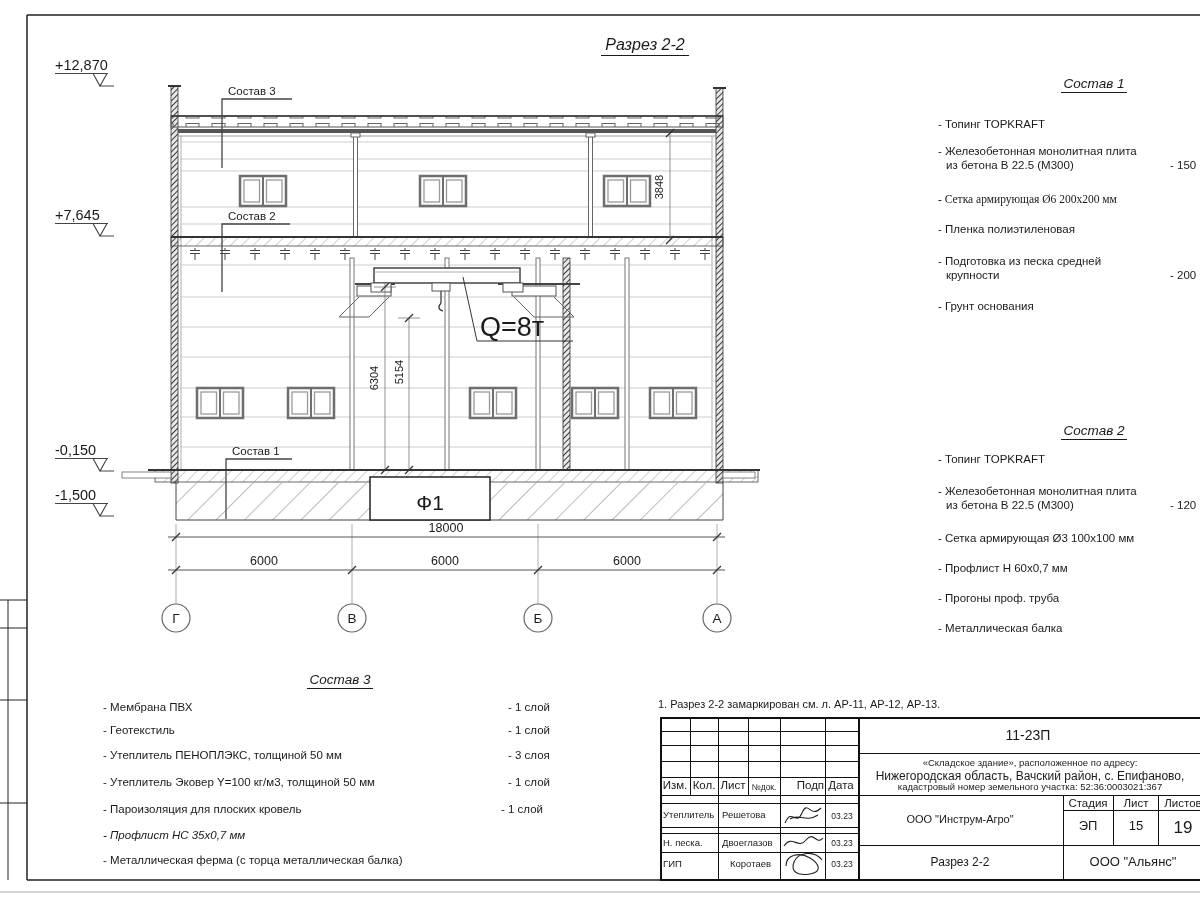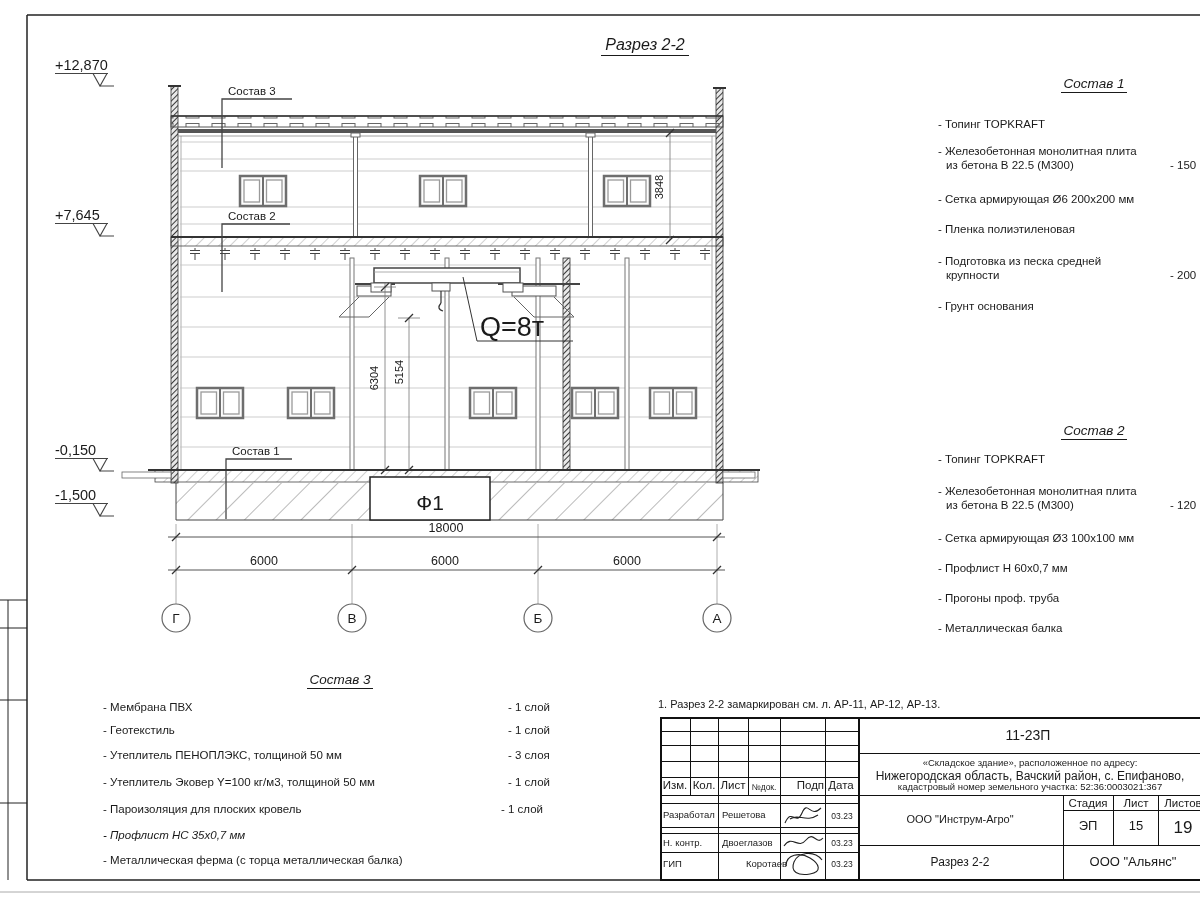--- a/index.html
+++ b/index.html
@@ -215,21 +215,21 @@
 </svg>
 
 <div class="abs" id="sheet-title">
   <span>Разрез 2-2</span>
 </div>
 
 <div class="sostav" style="left:930px;top:76px;width:272px;">
   <div class="sostav-title" style="left:0;top:0;width:272px;padding-left:28px;"><span>Состав 1</span></div>
   <div class="item" style="left:8px;top:41px;"><span>- Топинг TOPKRAFT</span></div>
   <div class="item" style="left:8px;top:68px;"><span>- Железобетонная  монолитная плита</span><br><span style="padding-left:8px">из бетона  В 22.5 (М300)</span><span class="val" style="left:232px;top:14px;">- 150 мм</span></div>
-  <div class="item" style="left:8px;top:116px;"><span>- Сетка армирующая Ø6 200x200 мм</span></div>
+  <div class="item" style="left:8px;top:116px;font-family:Liberation Serif, serif;"><span>- Сетка армирующая Ø6 200x200 мм</span></div>
   <div class="item" style="left:8px;top:146px;"><span>- Пленка полиэтиленовая</span></div>
   <div class="item" style="left:8px;top:178px;"><span>- Подготовка из песка средней</span><br><span style="padding-left:8px">крупности</span><span class="val" style="left:232px;top:14px;">- 200 мм</span></div>
   <div class="item" style="left:8px;top:223px;"><span>- Грунт основания</span></div>
 </div>
 
 <div class="sostav" style="left:930px;top:423px;width:272px;">
   <div class="sostav-title" style="left:0;top:0;width:272px;padding-left:28px;"><span>Состав 2</span></div>
   <div class="item" style="left:8px;top:29px;"><span>- Топинг TOPKRAFT</span></div>
   <div class="item" style="left:8px;top:61px;"><span>- Железобетонная  монолитная плита</span><br><span style="padding-left:8px">из бетона  В 22.5 (М300)</span><span class="val" style="left:232px;top:14px;">- 120 мм</span></div>
   <div class="item" style="left:8px;top:108px;"><span>- Сетка армирующая Ø3 100x100 мм</span></div>
@@ -284,28 +284,28 @@
   <span class="st ctr" style="left:73px;top:62px;font-size:11.5px;">Лист</span>
   <span class="st ctr" style="left:104px;top:65px;font-size:8.5px;">№док.</span>
   <span class="st ctr" style="left:152px;top:62px;font-size:11.5px;">Подп.</span>
   <span class="st ctr" style="left:181px;top:62px;font-size:11.5px;">Дата</span>
 
   <span class="st ctr" style="left:368px;top:10px;font-size:14px;">11-23П</span>
   <span class="st ctr" style="left:370px;top:40px;font-size:9.5px;">«Складское здание», расположенное по адресу:</span>
   <span class="st ctr" style="left:370px;top:52px;font-size:12px;">Нижегородская область, Вачский район, с. Епифаново,</span>
   <span class="st ctr" style="left:370px;top:64px;font-size:9.5px;">кадастровый номер земельного участка: 52:36:0003021:367</span>
 
-  <span class="st" style="left:3px;top:92px;font-size:9.5px;">Разработал</span>
+  <span class="st" style="left:3px;top:92px;font-size:9.5px;">Утеплитель</span>
   <span class="st" style="left:62px;top:92px;font-size:9.5px;">Решетова</span>
   <span class="st ctr" style="left:182px;top:94px;font-size:8.5px;">03.23</span>
-  <span class="st" style="left:3px;top:120px;font-size:9.5px;">Н. контр.</span>
+  <span class="st" style="left:3px;top:120px;font-size:9.5px;">Н. песка.</span>
   <span class="st" style="left:62px;top:120px;font-size:9.5px;">Двоеглазов</span>
   <span class="st ctr" style="left:182px;top:121px;font-size:8.5px;">03.23</span>
   <span class="st" style="left:3px;top:141px;font-size:9.5px;">ГИП</span>
-  <span class="st" style="left:62px;top:141px;font-size:9.5px;padding-left:24px;">Коротаев</span>
+  <span class="st" style="left:46px;top:141px;font-size:9.5px;padding-left:24px;">Коротаев</span>
   <span class="st ctr" style="left:182px;top:142px;font-size:8.5px;">03.23</span>
 
   <svg class="abs" style="left:122px;top:86px;" width="42" height="26">
     <path d="M3 20 C10 4 14 24 20 10 S28 16 39 5 M8 16 C16 10 24 20 36 12" stroke="#222" stroke-width="1.1" fill="none"></path>
   </svg>
   <svg class="abs" style="left:120px;top:115px;" width="46" height="46">
     <path d="M4 14 C12 2 18 18 26 8 S36 14 43 6 M6 34 C6 22 20 20 30 26 S42 40 30 42 S10 40 14 30 S34 18 42 28" stroke="#222" stroke-width="1.1" fill="none"></path>
   </svg>
 
   <span class="st ctr" style="left:300px;top:96px;font-size:11px;">ООО "Инструм-Агро"</span>

